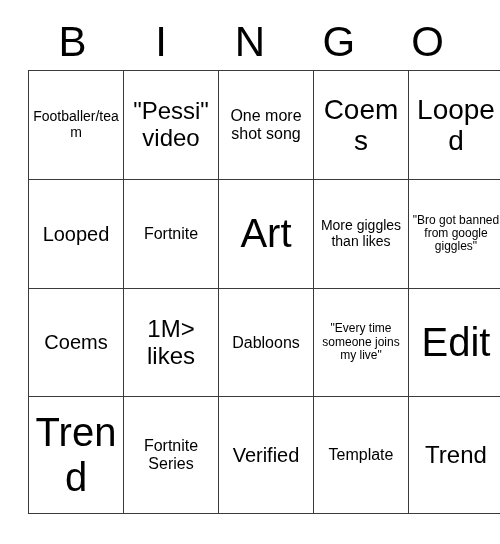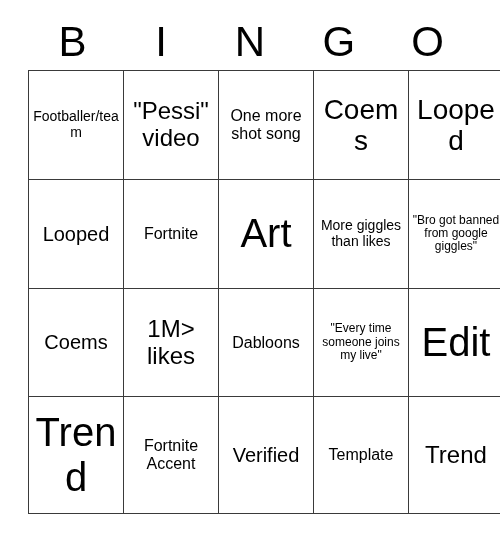--- a/index.html
+++ b/index.html
@@ -144,21 +144,21 @@
           </td>
         <td class="bingo-cell">
             <span class="cell-text fs-xxl">Edit</span>
           </td>
       </tr>
       <tr>
         <td class="bingo-cell">
             <span class="cell-text fs-xxl">Trend</span>
           </td>
         <td class="bingo-cell">
-            <span class="cell-text fs-sm">Fortnite Accent</span>
+            <span class="cell-text fs-sm">Fortnite Series</span>
           </td>
         <td class="bingo-cell">
             <span class="cell-text fs-md">Verified</span>
           </td>
         <td class="bingo-cell">
             <span class="cell-text fs-sm">Template</span>
           </td>
         <td class="bingo-cell">
             <span class="cell-text fs-lg">Trend</span>
           </td>

